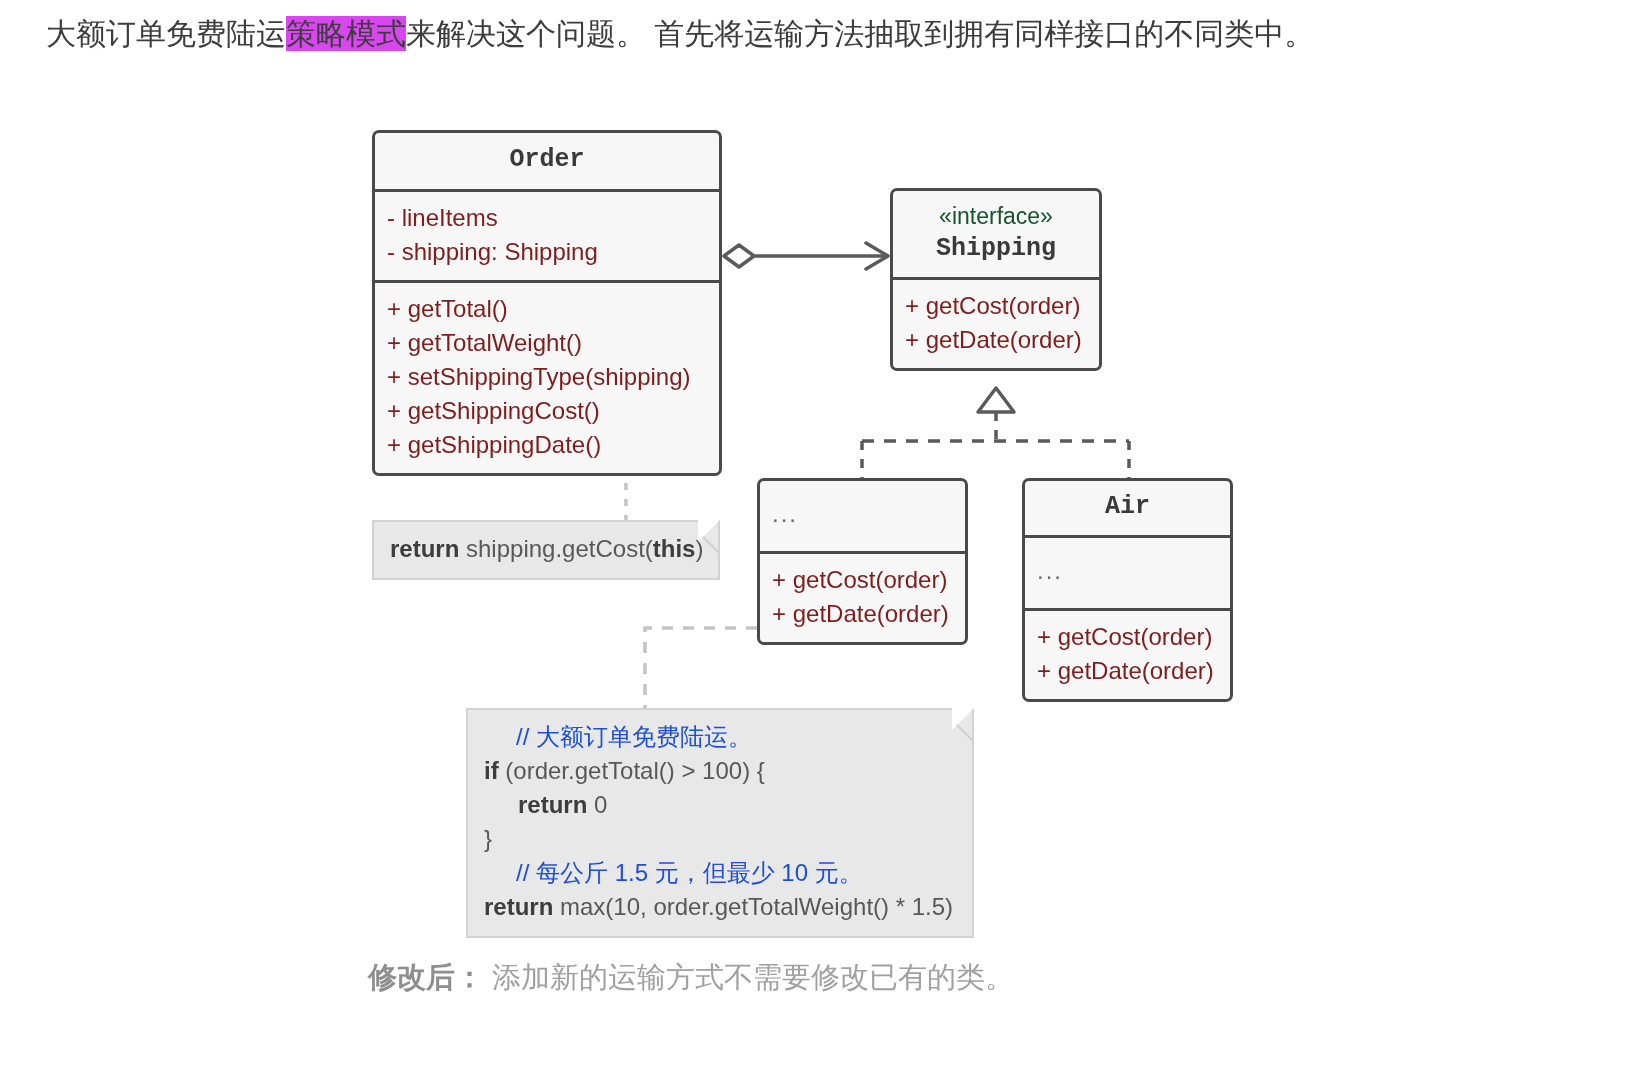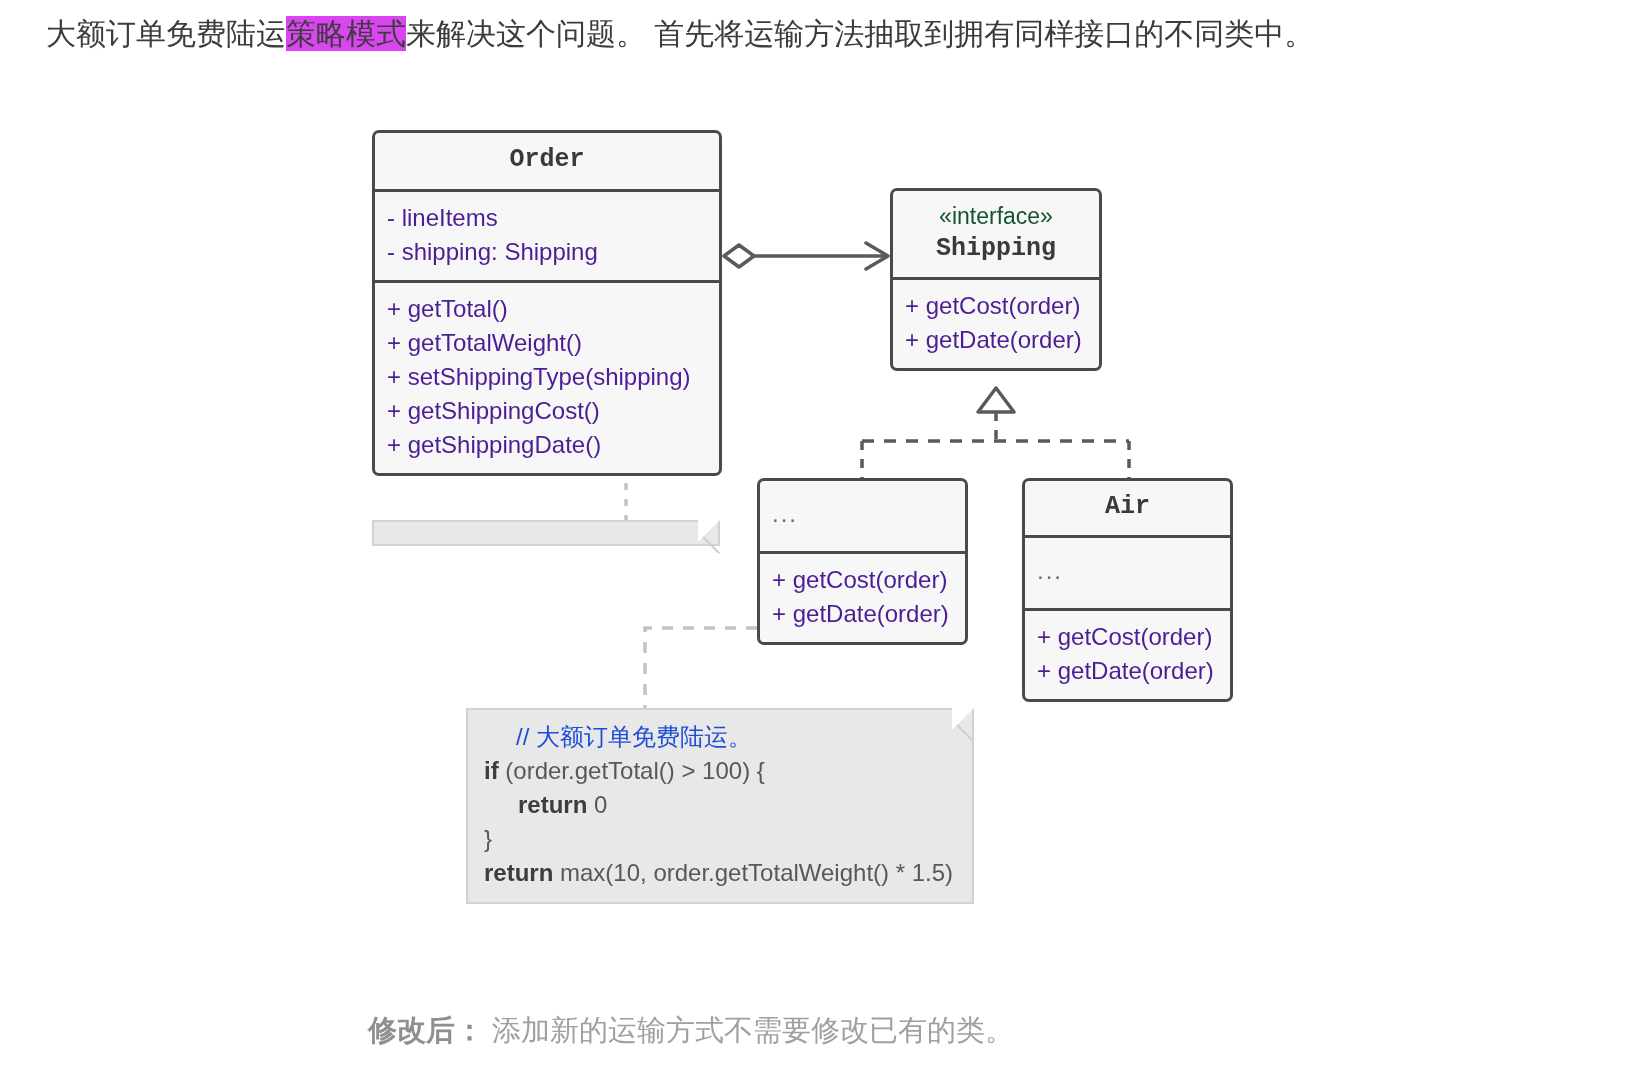--- a/index.html
+++ b/index.html
@@ -69,21 +69,21 @@
   .uml-stereotype {
     text-align: center;
     font-size: 23px;
     font-weight: normal;
     color: #14532d;
     line-height: 32px;
   }
   .uml-row {
     font-size: 24px;
     line-height: 34px;
-    color: #4c1d95;
+    color: #7f1d1d;
     white-space: nowrap;
   }
   .uml-ellipsis {
     font-size: 24px;
     line-height: 34px;
     color: #6a6a6a;
     letter-spacing: 2px;
   }
 
   
@@ -132,21 +132,21 @@
   .note-comment { color: #1d4ed8; margin-left: 32px; }
   .note-indent { padding-left: 34px; }
 
   #note-order-cost { left: 372px; top: 520px; width: 348px; }
   #note-ground-cost { left: 466px; top: 708px; width: 508px; }
 
   
   #caption {
     position: absolute;
     left: 0;
-    top: 1008px;
+    top: 955px;
     width: 1382px;
     text-align: center;
     font-size: 29px;
     line-height: 44px;
     color: #a0a0a0;
   }
   #caption .cap-strong {
     font-weight: bold;
     color: #8f8f8f;
   }
@@ -229,31 +229,33 @@
   </div>
   <div class="uml-section sec-methods">
     <div class="uml-row">+ getCost(order)</div>
     <div class="uml-row">+ getDate(order)</div>
   </div>
 </div>
 
 <div class="uml-note" id="note-order-cost">
   <span class="fold"></span>
   <span class="fold-line"></span>
+  <div class="note-line"><b>return</b><span> shipping.getCost(</span><b>this</b><span>)</span></div>
 </div>
 
 <div class="uml-note" id="note-ground-cost">
   <span class="fold"></span>
   <span class="fold-line"></span>
 
   <div class="note-line note-comment">// 大额订单免费陆运。</div>
 
   <div class="note-line"><b>if</b><span> (order.getTotal() &gt; 100) {</span></div>
 
   <div class="note-line note-indent"><b>return</b><span> 0</span></div>
 
   <div class="note-line"><span>}</span></div>
 
+  <div class="note-line note-comment">// 每公斤 1.5 元，但最少 10 元。</div>
 
   <div class="note-line"><b>return</b><span> max(10, order.getTotalWeight() * 1.5)</span></div>
 </div>
 
 <div id="caption"><span class="cap-strong">修改后：</span><span> 添加新的运输方式不需要修改已有的类。</span></div>
 
 </body></html>

